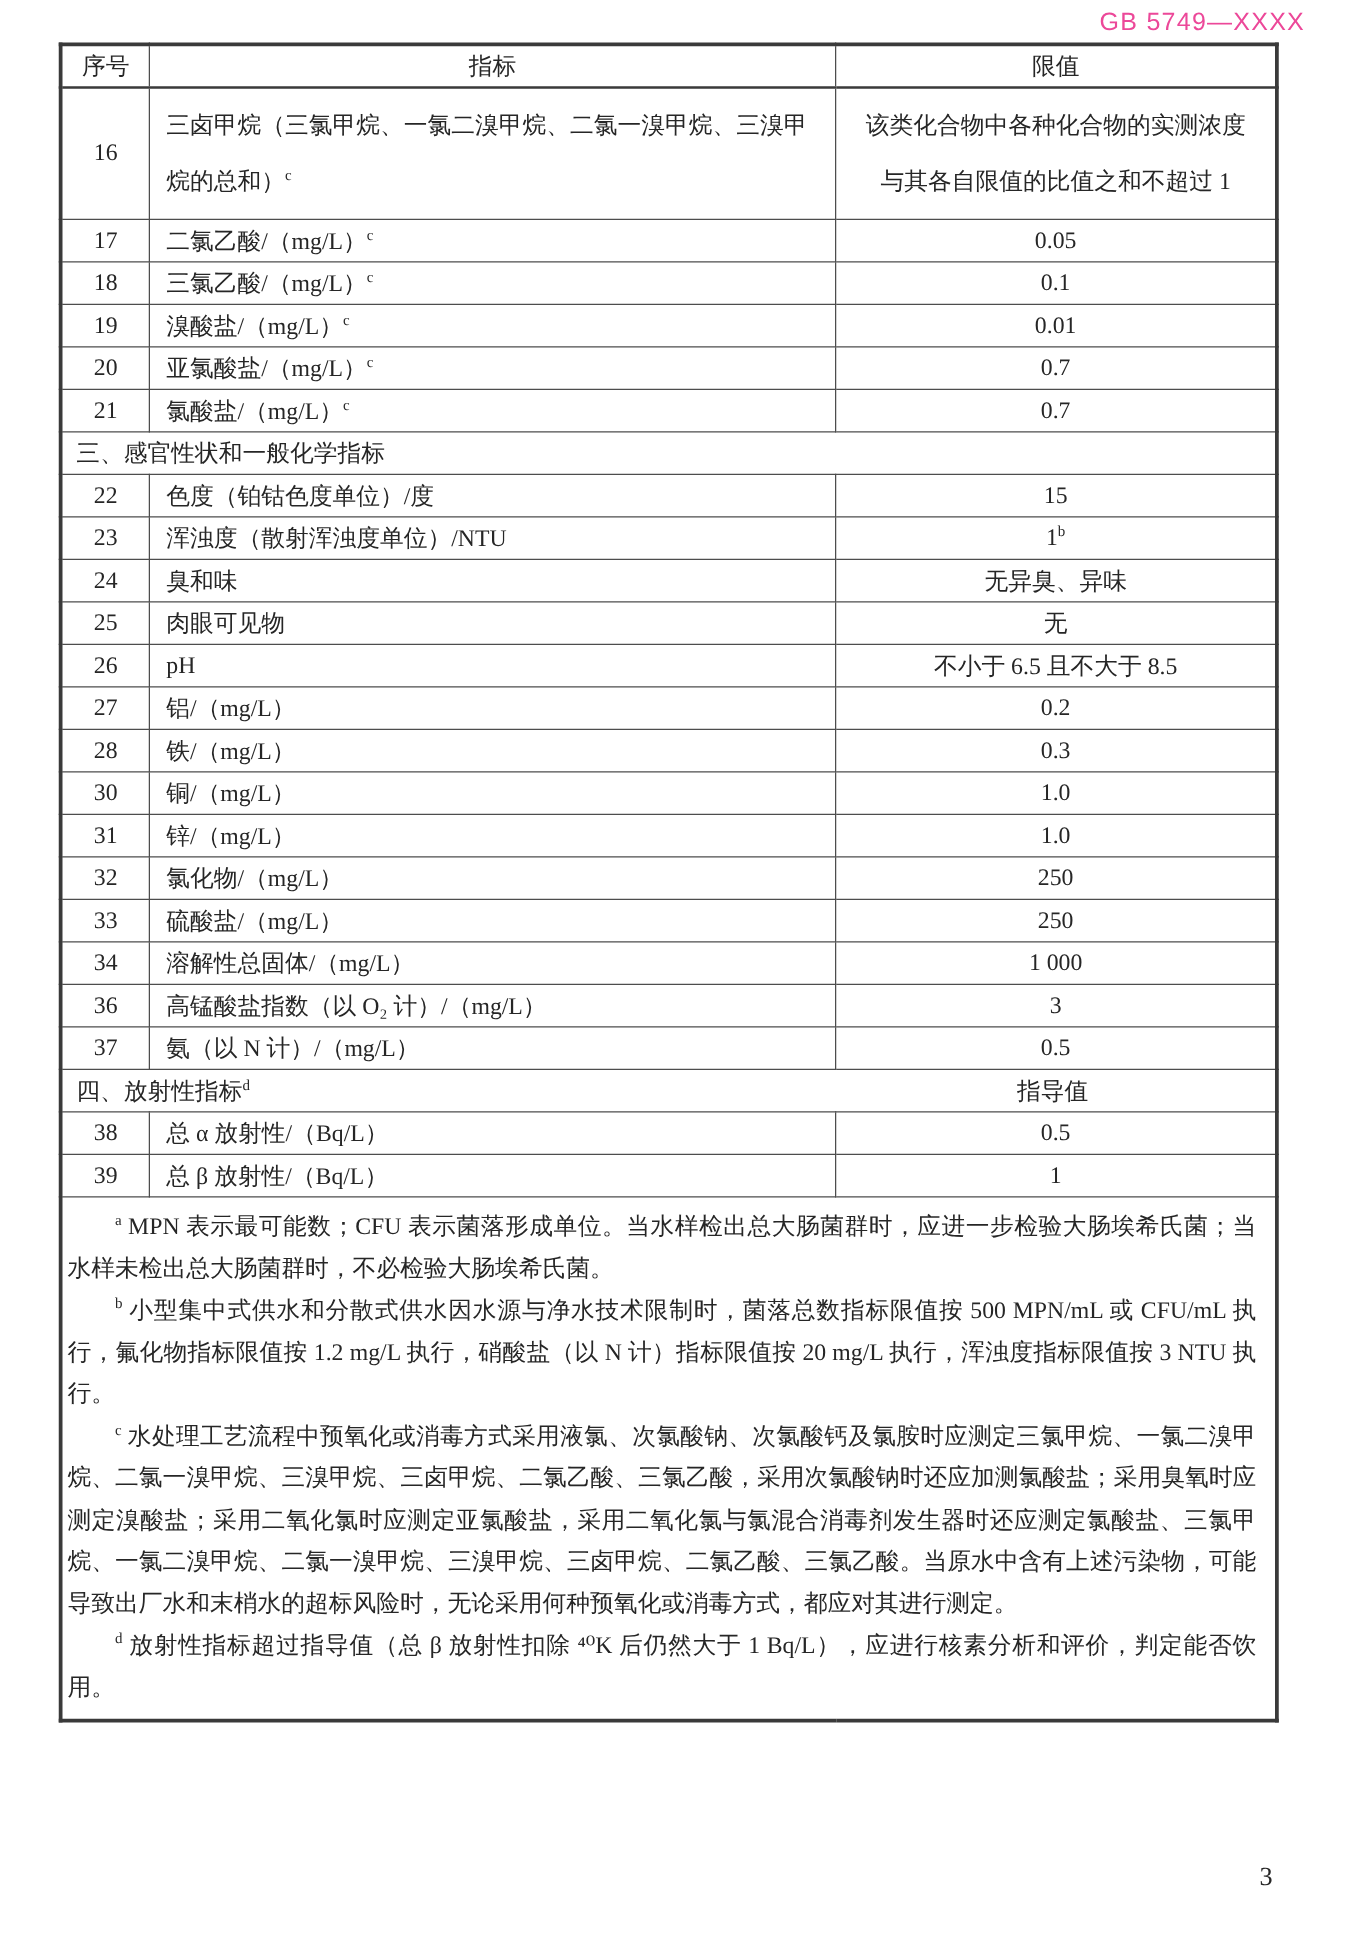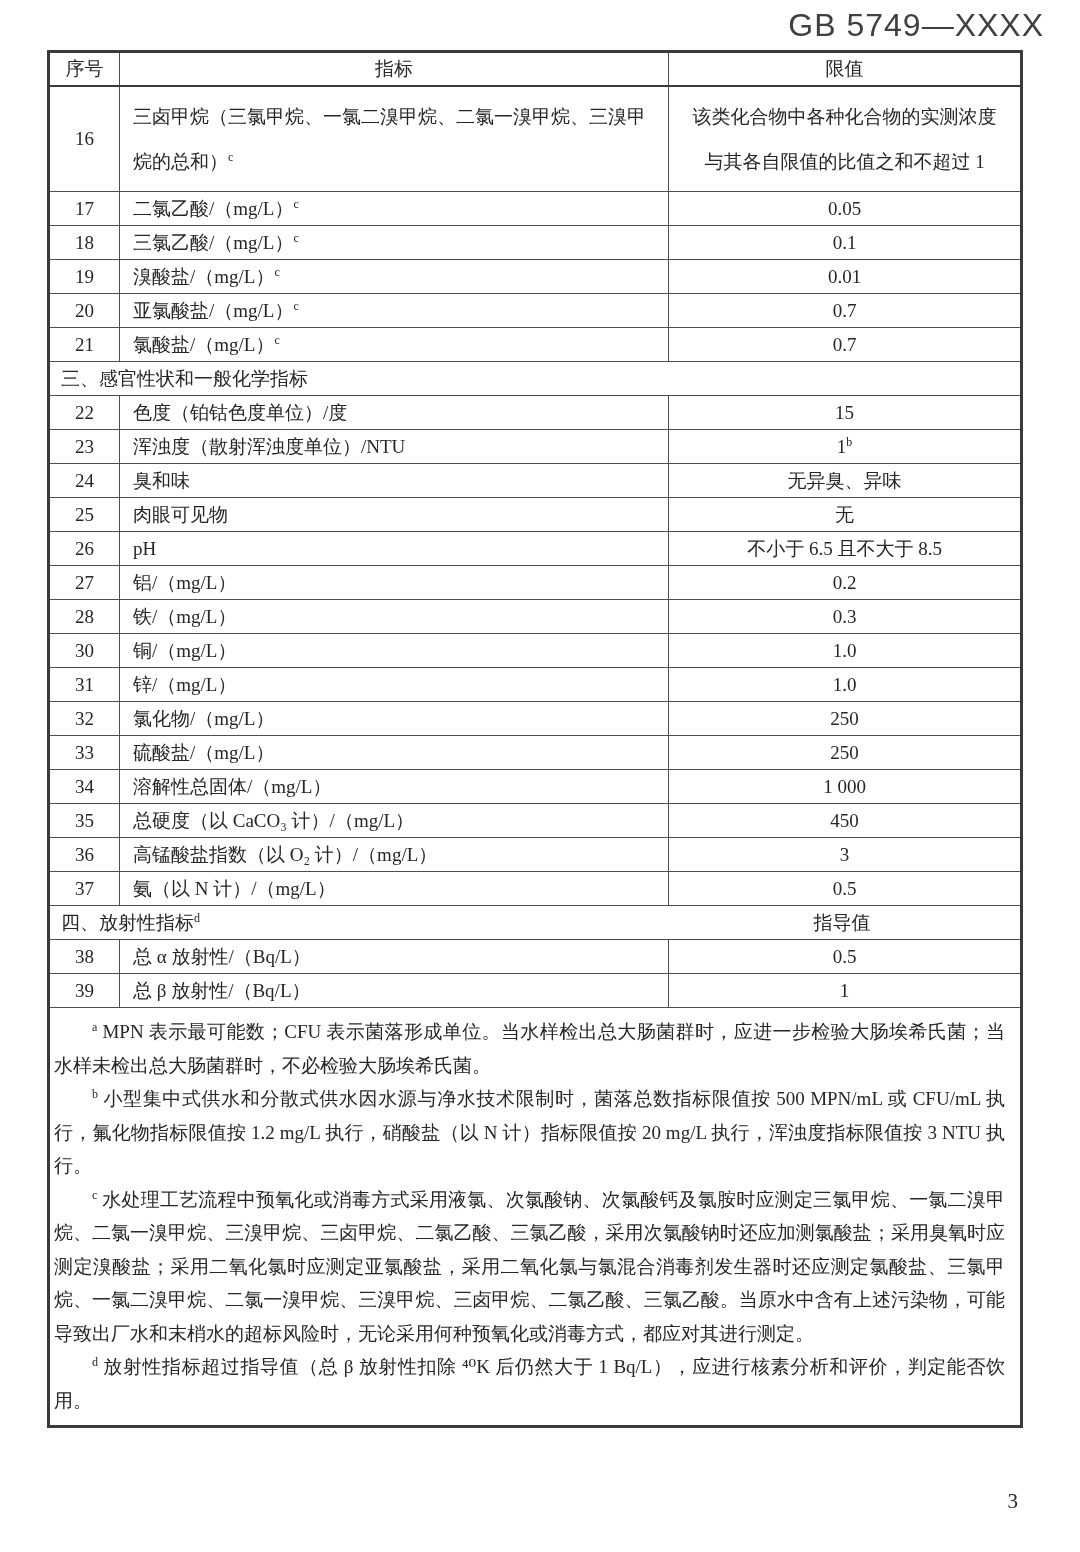--- a/index.html
+++ b/index.html
@@ -13,27 +13,27 @@
   .page {
     position: relative;
     width: 1080px; height: 1552px;
     background: #ffffff;
     overflow: hidden;
   }
   .doc-code {
     position: absolute;
     top: 7px; right: 36px;
     font-family: "Liberation Sans", "DejaVu Sans", sans-serif;
-    font-size: 32px;
+    font-size: 20px;
     letter-spacing: 1px;
-    color: #404040;
+    color: #ec4899;
   }
   table.std-table {
     position: absolute;
-    left: 47px; top: 50px;
+    left: 47px; top: 34px;
     width: 973px;
     table-layout: fixed;
     border-collapse: collapse;
     border: 3px solid #3a3a3a;
   }
   th, td {
     border: 1.6px solid #4d4d4d;
     font-size: 19px;
     font-weight: normal;
     padding: 0;
@@ -198,25 +198,20 @@
           <td class="cell-no">33</td>
           <td class="cell-ind">硫酸盐/（mg/L）</td>
           <td class="cell-val">250</td>
         </tr>
         <tr>
           <td class="cell-no">34</td>
           <td class="cell-ind">溶解性总固体/（mg/L）</td>
           <td class="cell-val">1 000</td>
         </tr>
         <tr>
-          <td class="cell-no">35</td>
-          <td class="cell-ind">总硬度（以 CaCO₃ 计）/（mg/L）</td>
-          <td class="cell-val">450</td>
-        </tr>
-        <tr>
           <td class="cell-no">36</td>
           <td class="cell-ind">高锰酸盐指数（以 O₂ 计）/（mg/L）</td>
           <td class="cell-val">3</td>
         </tr>
         <tr>
           <td class="cell-no">37</td>
           <td class="cell-ind">氨（以 N 计）/（mg/L）</td>
           <td class="cell-val">0.5</td>
         </tr>
         <tr class="section-row">

